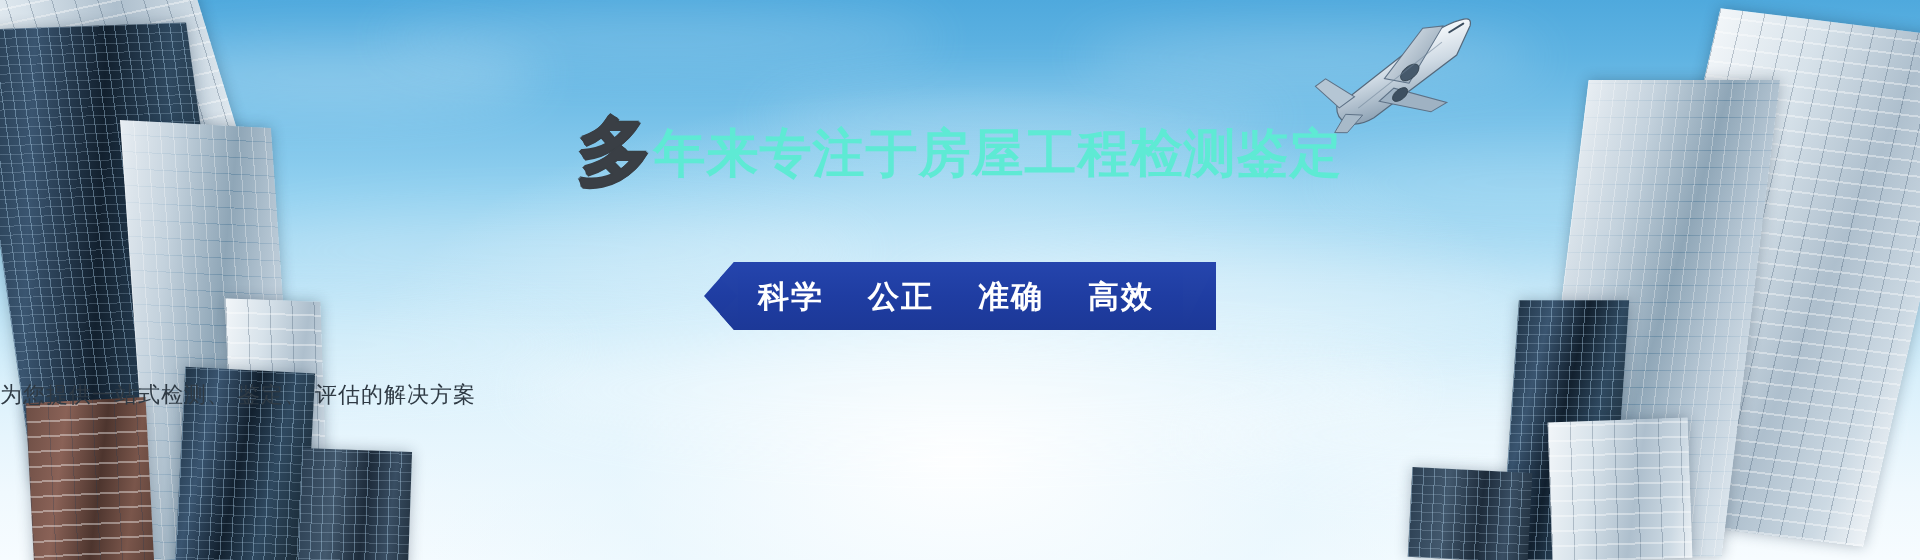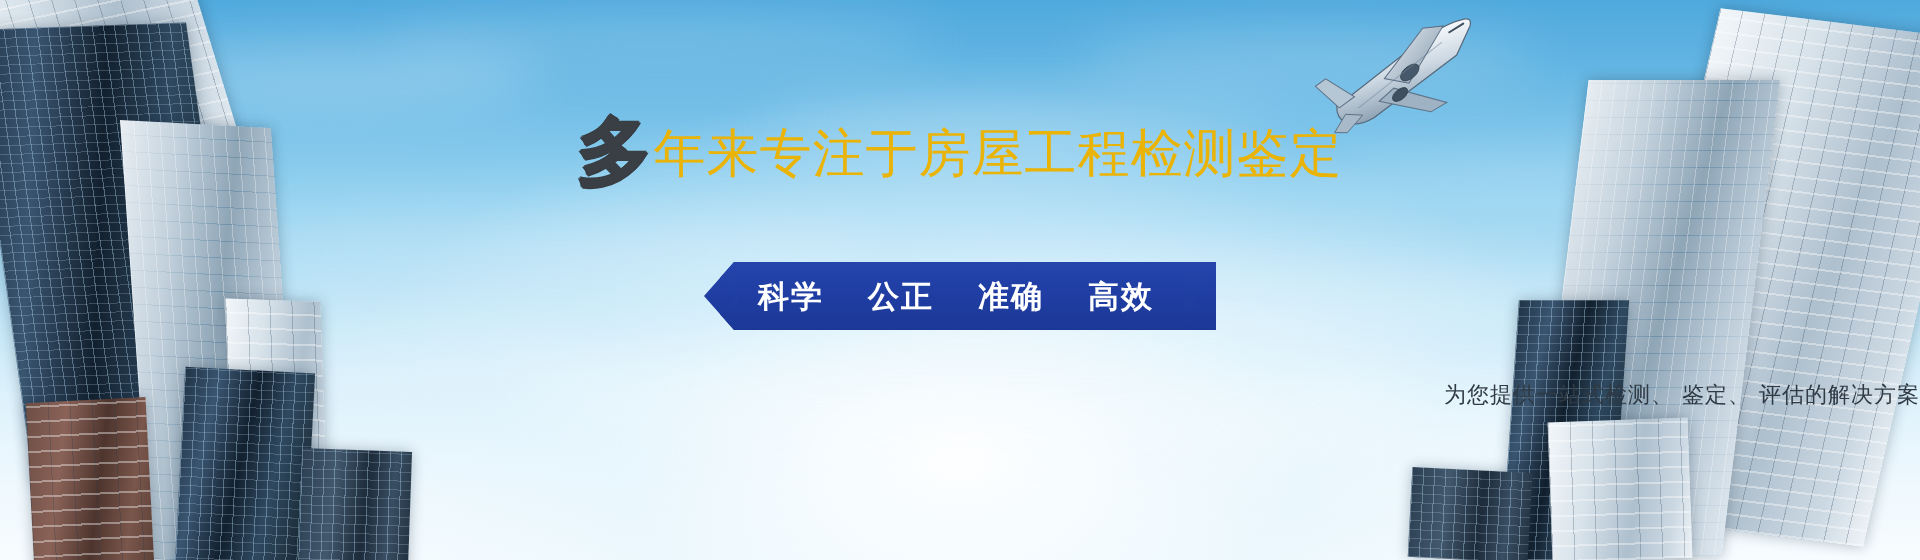--- a/index.html
+++ b/index.html
@@ -140,22 +140,22 @@
     margin-right: 2px;
     text-shadow:
       -1px -1px 0 #3a3f45,  1px -1px 0 #3a3f45,
       -1px  1px 0 #3a3f45,  1px  1px 0 #3a3f45,
       -2px  0   0 #3a3f45,  2px  0   0 #3a3f45,
        0   -2px 0 #3a3f45,  0    2px 0 #3a3f45;
   }
   .headline .rest {
     display: inline-block;
     font-size: 52px;
-    font-weight: 400;
-    color: #eab308;
+    font-weight: 700;
+    color: #5eead4;
     letter-spacing: 1px;
   }
 
   
   .ribbon-wrap {
     position: absolute;
     left: 0; top: 262px;
     width: 1920px;
     text-align: center;
   }
@@ -205,21 +205,21 @@
     width: 34px; height: 68px;
     background: linear-gradient(180deg, #2545ad 0%, #1c3897 100%);
     clip-path: polygon(0 0, 100% 0, 0 100%);
   }
 
   
   .subtitle {
     position: absolute;
     left: 0; top: 380px;
     width: 1920px;
-    text-align: right;
+    text-align: left;
     font-size: 22px;
     font-weight: 400;
     color: #2f3a44;
     letter-spacing: 1px;
     white-space: nowrap;
   }
 </style>
 </head>
 <body>
 

